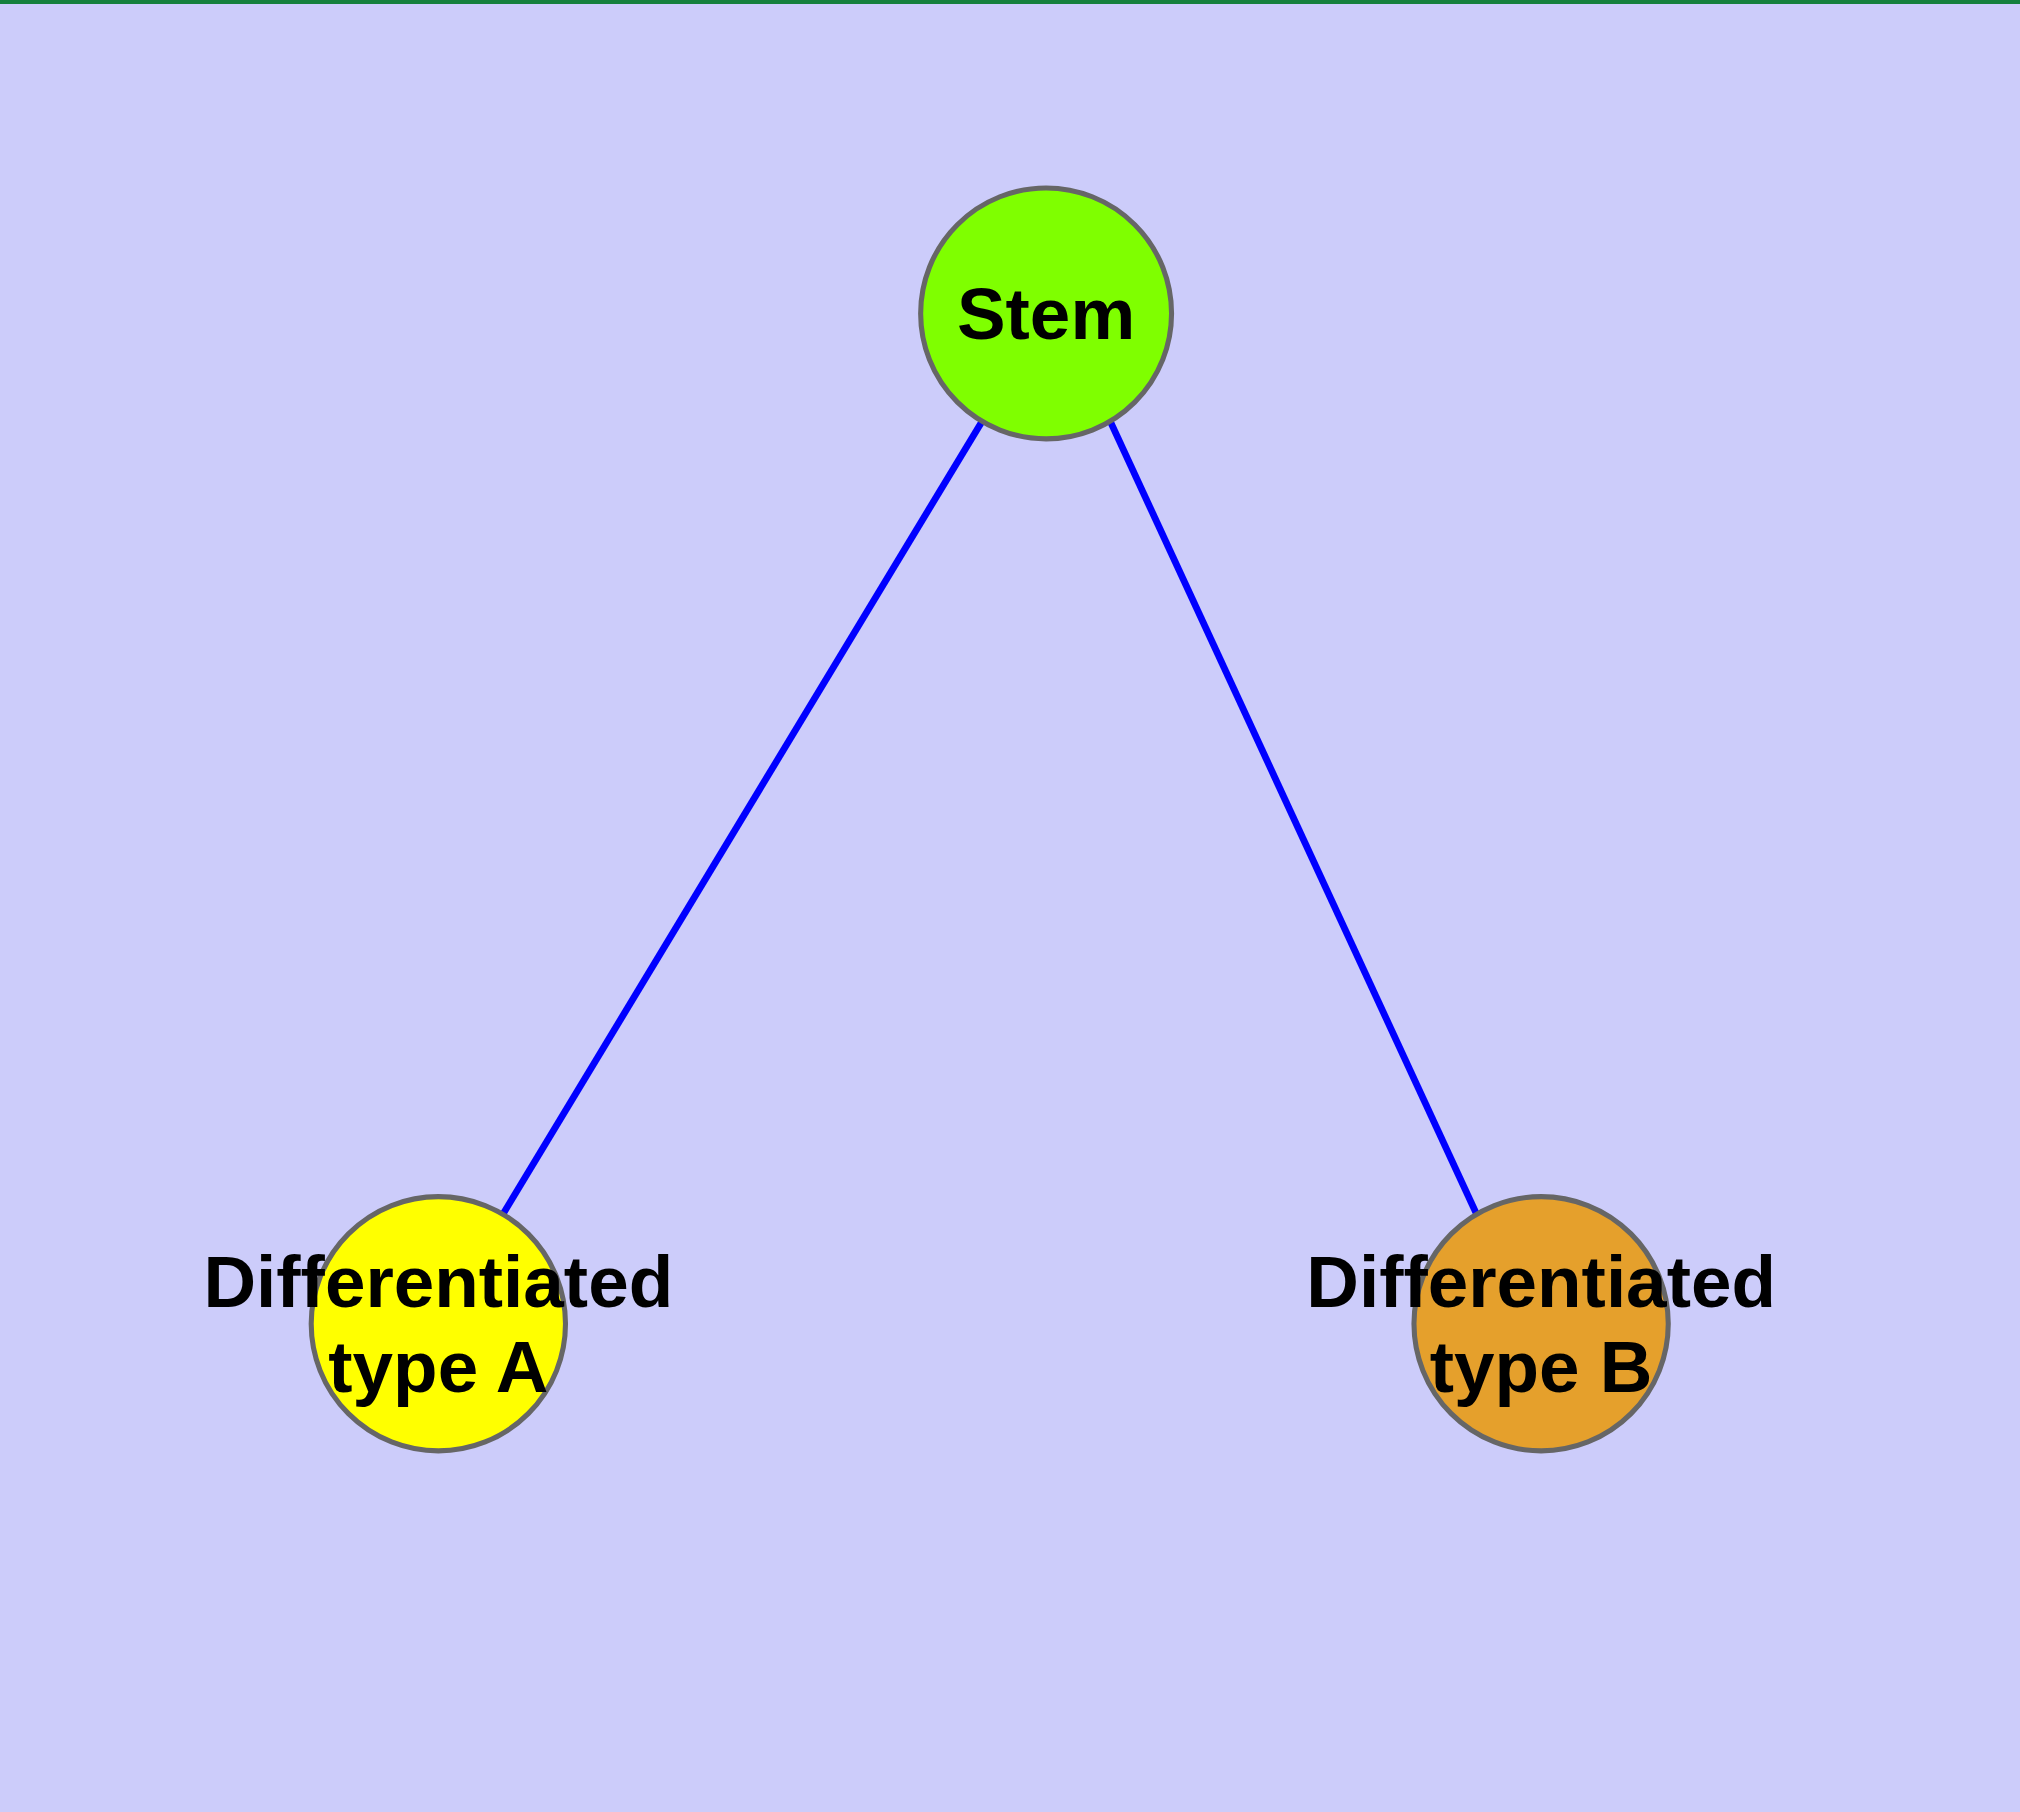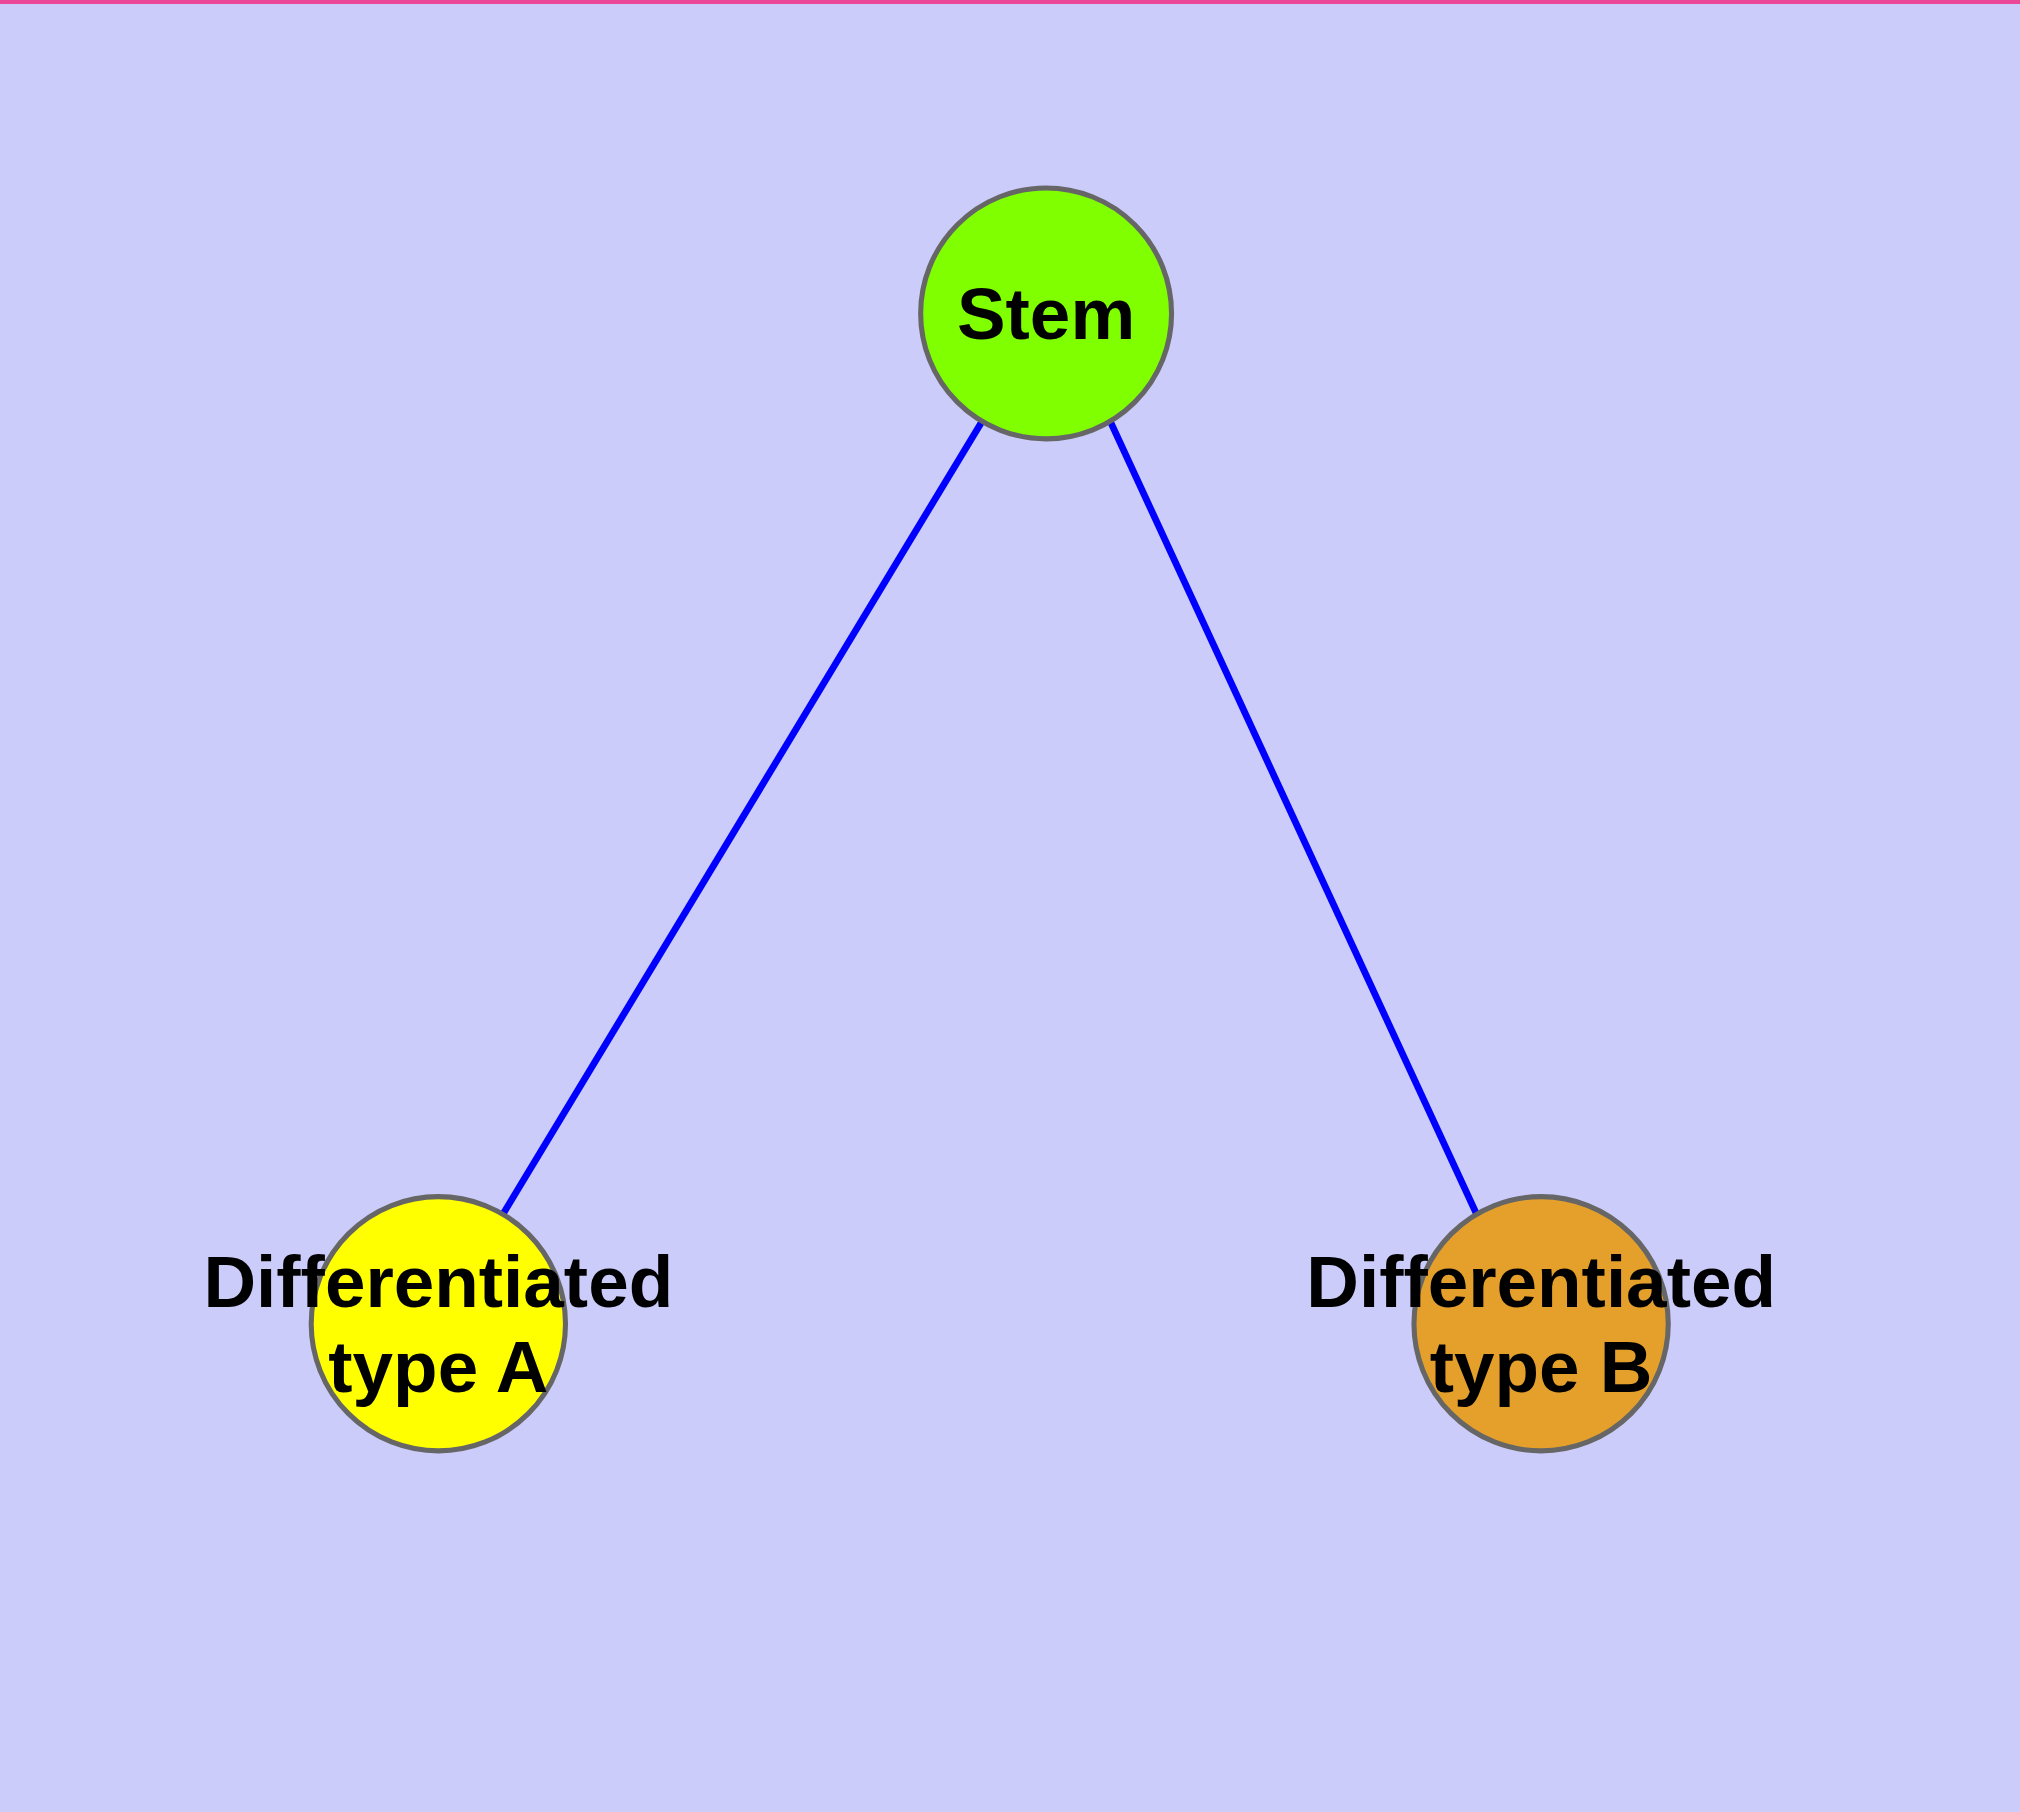--- a/index.html
+++ b/index.html
@@ -11,21 +11,21 @@
   body {
     width: 2021px;
     height: 1812px;
     overflow: hidden;
     font-family: "Liberation Sans", sans-serif;
   }
   #graph-canvas {
     position: relative;
     width: 2021px;
     height: 1812px;
-    background: #ec4899;
+    background: #15803d;
     overflow: hidden;
   }
   #graph-plot {
     position: absolute;
     left: 0;
     top: 4.2px;
     width: 2021px;
     height: 1808px;
     background: #ccccfa;
     overflow: hidden;

